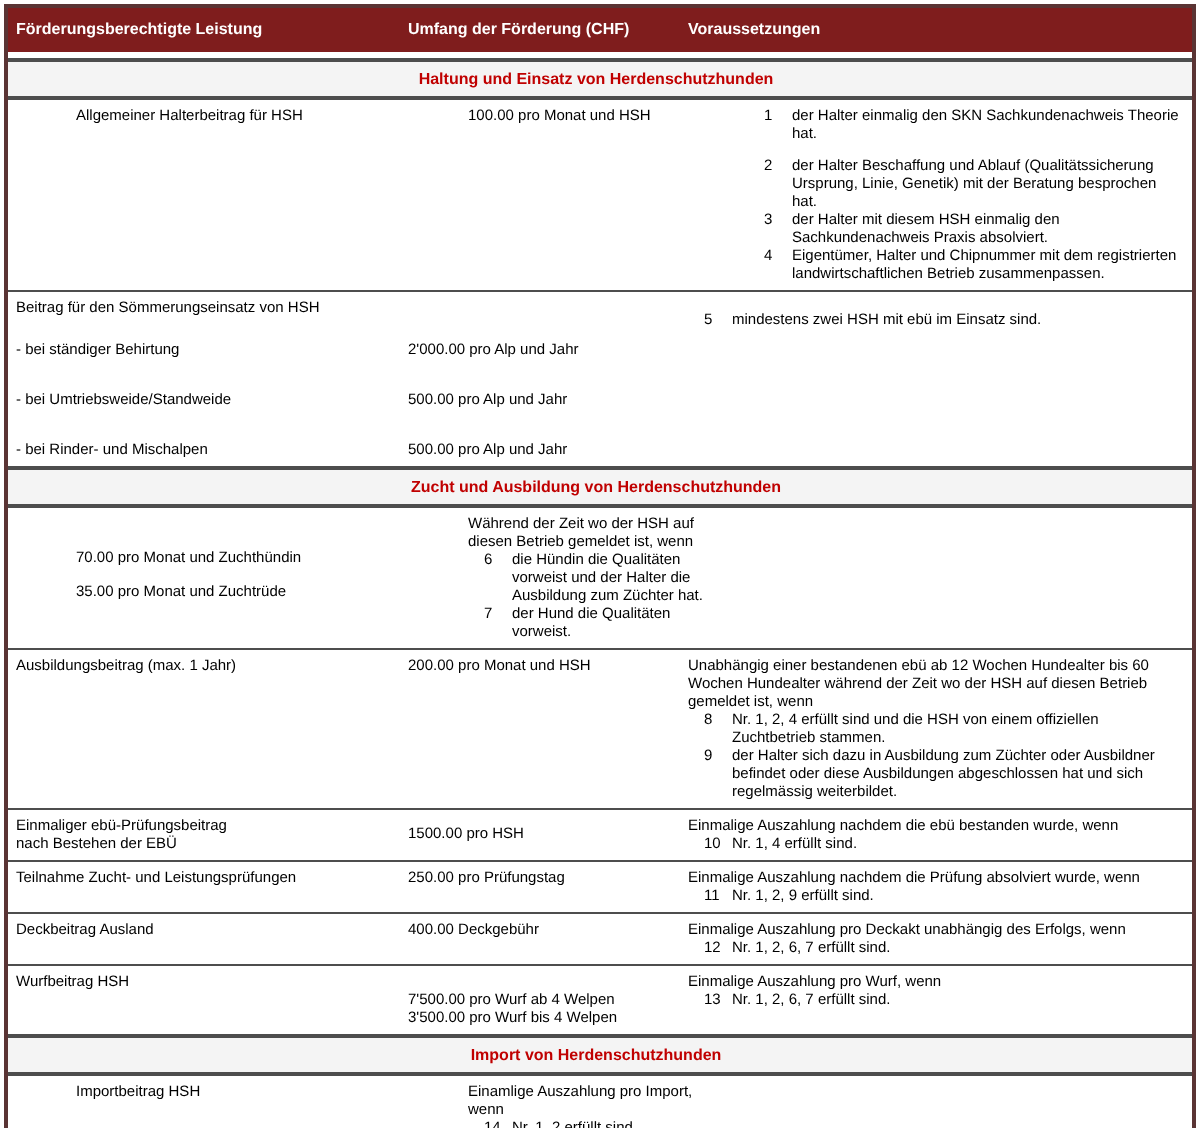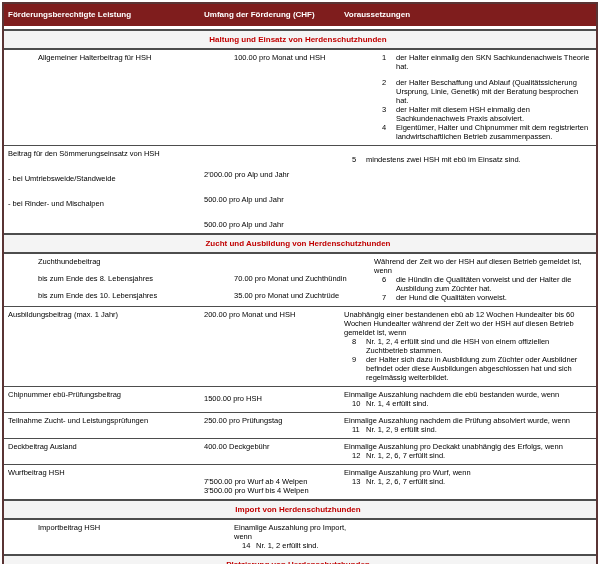--- a/index.html
+++ b/index.html
@@ -83,20 +83,21 @@
       <div class="itm">
         <span class="n">4</span>
         <span class="t">Eigentümer, Halter und Chipnummer mit dem registrierten landwirtschaftlichen Betrieb zusammenpassen.</span>
       </div>
     </div>
   </div>
 
   <div class="grid-row">
     <div class="cell">
       <div>Beitrag für den Sömmerungseinsatz von HSH</div>
+      <div class="mt12">- bei ständiger Behirtung</div>
       <div class="mt16">- bei Umtriebsweide/Standweide</div>
       <div class="mt16">- bei Rinder- und Mischalpen</div>
     </div>
     <div class="cell">
       <div class="sp21"></div>
       <div>2'000.00 pro Alp und Jahr</div>
       <div class="mt16">500.00 pro Alp und Jahr</div>
       <div class="mt16">500.00 pro Alp und Jahr</div>
     </div>
     <div class="cell">
@@ -104,25 +105,20 @@
         <span class="n">5</span>
         <span class="t">mindestens zwei HSH mit ebü im Einsatz sind.</span>
       </div>
     </div>
   </div>
 
   <div class="sec">Zucht und Ausbildung von Herdenschutzhunden</div>
 
   <div class="grid-row">
     <div class="cell">
-      <div>Zuchthundebeitrag</div>
-      <div class="mt8">bis zum Ende des 8. Lebensjahres</div>
-      <div class="mt8">bis zum Ende des 10. Lebensjahres</div>
-    </div>
-    <div class="cell">
       <div class="sp17"></div>
       <div>70.00 pro Monat und Zuchthündin</div>
       <div class="mt8">35.00 pro Monat und Zuchtrüde</div>
     </div>
     <div class="cell">
       <div>Während der Zeit wo der HSH auf diesen Betrieb gemeldet ist, wenn</div>
       <div class="itm">
         <span class="n">6</span>
         <span class="t">die Hündin die Qualitäten vorweist und der Halter die Ausbildung zum Züchter hat.</span>
       </div>
@@ -148,21 +144,22 @@
       </div>
       <div class="itm">
         <span class="n">9</span>
         <span class="t">der Halter sich dazu in Ausbildung zum Züchter oder Ausbildner befindet oder diese Ausbildungen abgeschlossen hat und sich regelmässig weiterbildet.</span>
       </div>
     </div>
   </div>
 
   <div class="grid-row">
     <div class="cell">
-      <div>Chipnummer ebü-Prüfungsbeitrag</div>
+      <div>Einmaliger ebü-Prüfungsbeitrag</div>
+      <div>nach Bestehen der EBÜ</div>
     </div>
     <div class="cell">
       <div class="sp4"></div>
       <div>1500.00 pro HSH</div>
     </div>
     <div class="cell">
       <div>Einmalige Auszahlung nachdem die ebü bestanden wurde, wenn</div>
       <div class="itm">
         <span class="n">10</span>
         <span class="t">Nr. 1, 4 erfüllt sind.</span>

